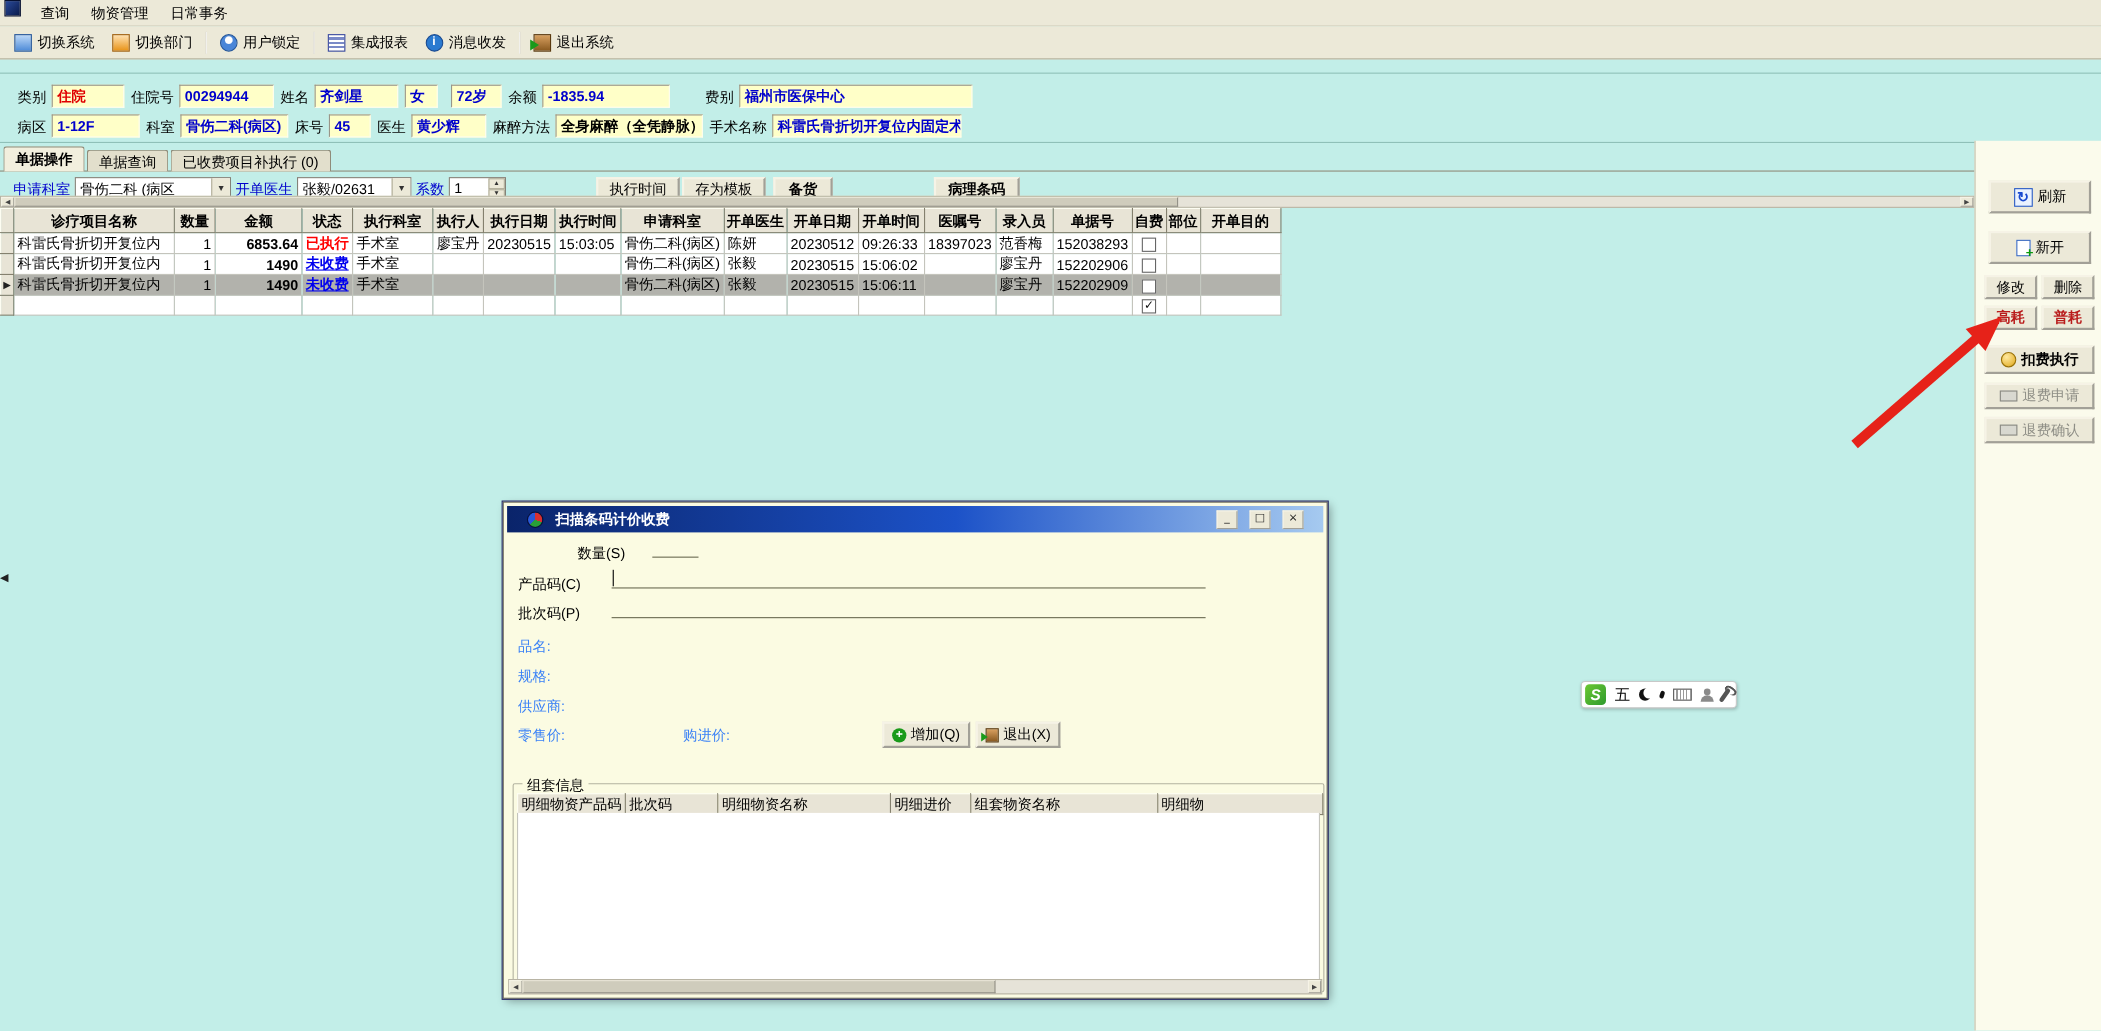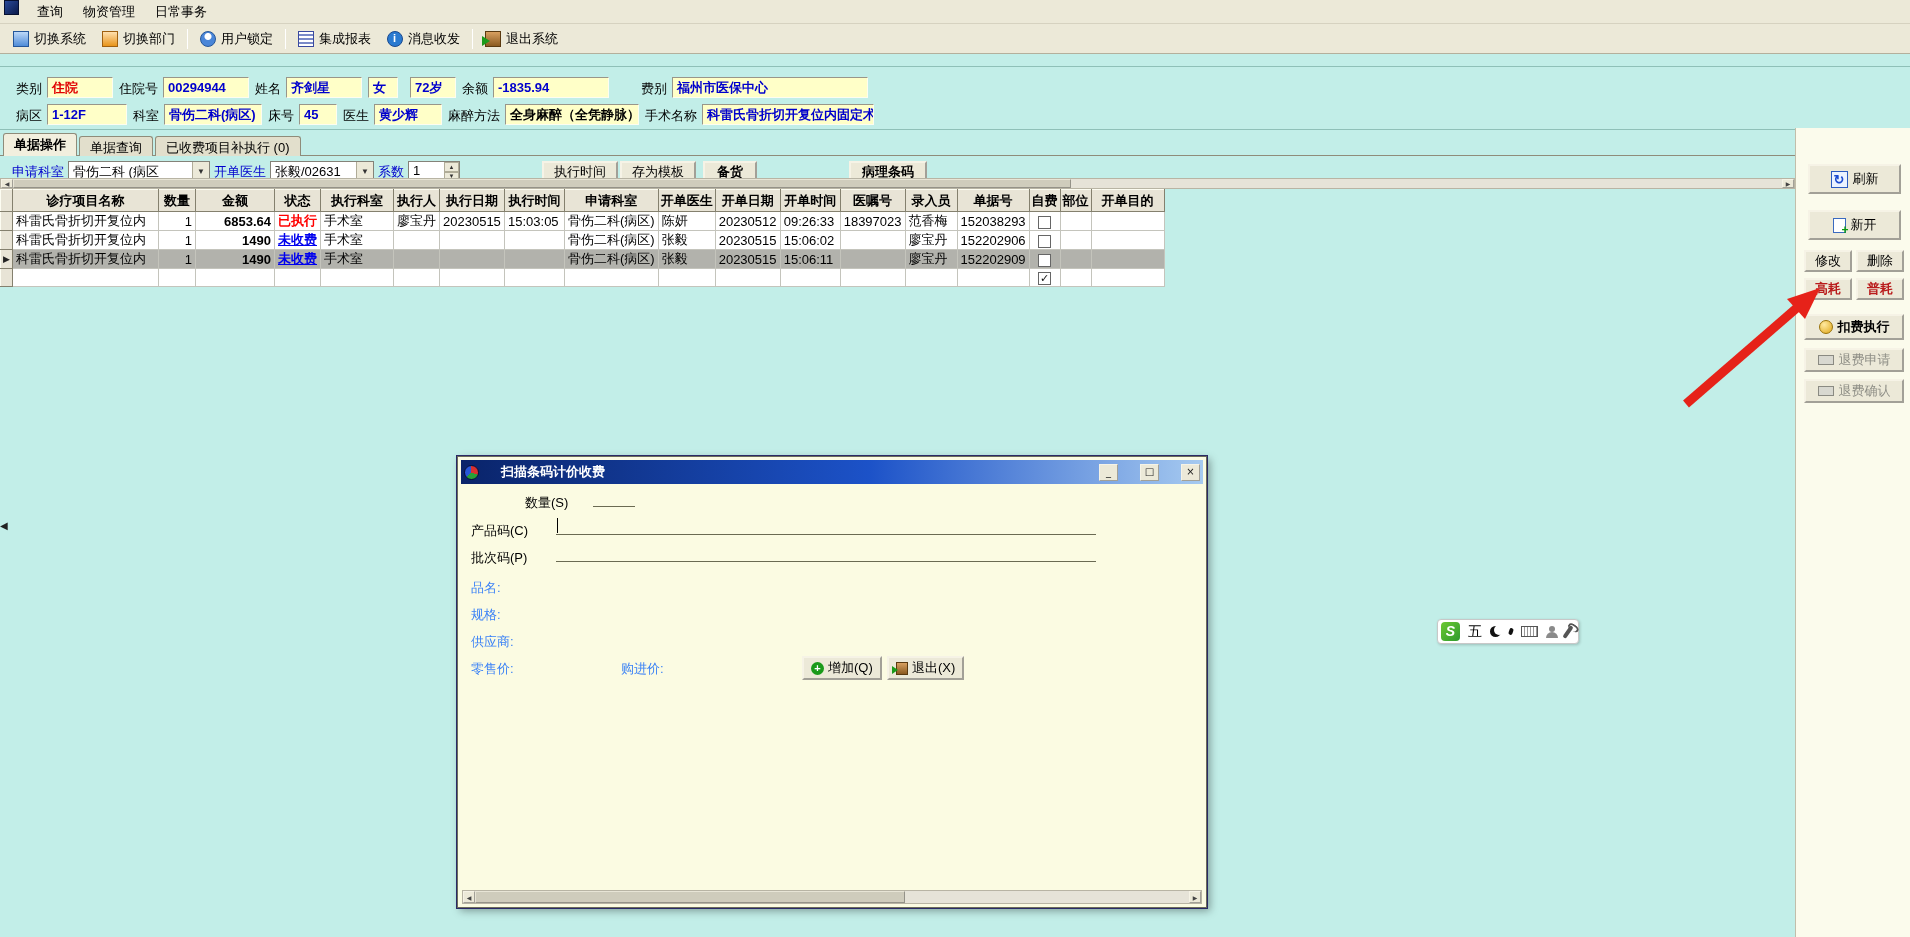--- a/index.html
+++ b/index.html
@@ -80,21 +80,21 @@
   .ic-new::after{content:"+";position:absolute;right:-4px;bottom:-5px;color:#0a9a0a;font-weight:bold;font-size:12px}
   .ic-coin{width:14px;height:14px;border-radius:50%;background:radial-gradient(circle at 35% 30%,#ffe9a0,#e0a81a);border:1px solid #9a7208}
   .ic-note{width:16px;height:10px;background:#d8d8d0;border:1px solid #8a8a82}
   .maroon{color:#b91c1c}
 
   
   .arrow-overlay{position:absolute;left:0;top:0;width:1910px;height:937px;pointer-events:none;z-index:60}
 
   
   .dialog{position:absolute;left:457px;top:456px;width:750px;height:452px;background:#fbfbe2;border:1px solid #6a6a5a;outline:1px solid #2a2a66;box-shadow:3px 3px 8px rgba(0,0,0,.35);padding:3px;z-index:30}
-  .dlg-title{height:24px;background:linear-gradient(90deg,#0a246a,#1c52c8 55%,#a6caf0);display:flex;align-items:center;padding:0 3px;gap:22px}
+  .dlg-title{height:24px;background:linear-gradient(90deg,#0a246a,#1c52c8 55%,#a6caf0);display:flex;align-items:center;padding:0 18px;gap:11px}
   .dlg-title-icon{width:15px;height:15px;border-radius:50%;background:conic-gradient(#d83030 0 110deg,#28a038 110deg 230deg,#2858d8 230deg);border:1px solid #08103a}
   .dlg-title-text{flex:1;color:#fff;font-weight:bold;font-size:13px}
   .win-btn{width:19px;height:17px;background:#ece9d8;border:1px outset #f6f3e6;font-size:10px;line-height:14px;text-align:center;color:#222;font-family:"DejaVu Sans",sans-serif}
   .dlg-body{position:relative;height:421px}
   .dlg-label{position:absolute;white-space:nowrap}
   .dlg-blue{color:#3b82f6}
   .uline{position:absolute;height:19px;border-bottom:1px solid #6a6a52;background:transparent}
   .caret{position:absolute;left:1px;top:2px;width:1px;height:15px;background:#000}
   .dlg-btn{position:absolute;height:24px;background:#ece9d8;border:2px outset #f6f3e6;display:flex;align-items:center;gap:4px;padding:0 7px;font-size:13px}
   .ic-add{width:13px;height:13px;border-radius:50%;background:#1a9a1a;color:#fff;font-size:11px;line-height:12px;text-align:center;font-weight:bold}
@@ -170,21 +170,21 @@
     <span class="pfield red" style="width:66px">住院</span>
     <span class="plabel">住院号</span>
     <span class="pfield" style="width:86px">00294944</span>
     <span class="plabel">姓名</span>
     <span class="pfield" style="width:76px">齐剑星</span>
     <span class="pfield" style="width:30px;margin-left:6px">女</span>
     <span class="pfield" style="width:46px;margin-left:12px">72岁</span>
     <span class="plabel">余额</span>
     <span class="pfield" style="width:116px">-1835.94</span>
     <span class="plabel" style="margin-left:32px">费别</span>
-    <span class="pfield" style="width:196px">福州市医保中心</span>
+    <span class="pfield" style="width:212px">福州市医保中心</span>
   </div>
   <div class="prow">
     <span class="plabel">病区</span>
     <span class="pfield" style="width:80px">1-12F</span>
     <span class="plabel">科室</span>
     <span class="pfield" style="width:98px">骨伤二科(病区)</span>
     <span class="plabel">床号</span>
     <span class="pfield" style="width:38px">45</span>
     <span class="plabel">医生</span>
     <span class="pfield" style="width:68px">黄少辉</span>
@@ -418,20 +418,44 @@
     <span class="dlg-label dlg-blue" style="left:10px;top:176px">零售价:</span>
     <span class="dlg-label dlg-blue" style="left:160px;top:176px">购进价:</span>
     <button class="dlg-btn" style="left:341px;top:172px">
       <span class="ic-add">+</span>
       <span>增加(Q)</span>
     </button>
     <button class="dlg-btn" style="left:426px;top:172px">
       <span class="ic-exit"></span>
       <span>退出(X)</span>
     </button>
+    <div class="groupbox">
+      <span class="group-legend">组套信息</span>
+      <table class="dlg-grid">
+        <colgroup>
+            <col style="width: 92px;">
+            <col style="width: 85px;">
+            <col style="width: 158px;">
+            <col style="width: 73px;">
+            <col style="width: 171px;">
+            <col style="width: 152px;">
+          </colgroup>
+        <thead>
+            <tr>
+              <th>明细物资产品码</th>
+              <th>批次码</th>
+              <th>明细物资名称</th>
+              <th>明细进价</th>
+              <th>组套物资名称</th>
+              <th>明细物</th>
+            </tr>
+          </thead>
+      </table>
+      <div class="dlg-list"></div>
+    </div>
     <div class="dlg-hscroll">
       <span class="sb-arrow" style="height:12px">◀</span>
       <span class="sb-thumb" style="width:430px;height:12px"></span>
       <span class="sb-arrow" style="height:12px;margin-left:auto">▶</span>
     </div>
   </div>
 </div>
 
 <div class="ime">
   <span class="sogou">S</span>

